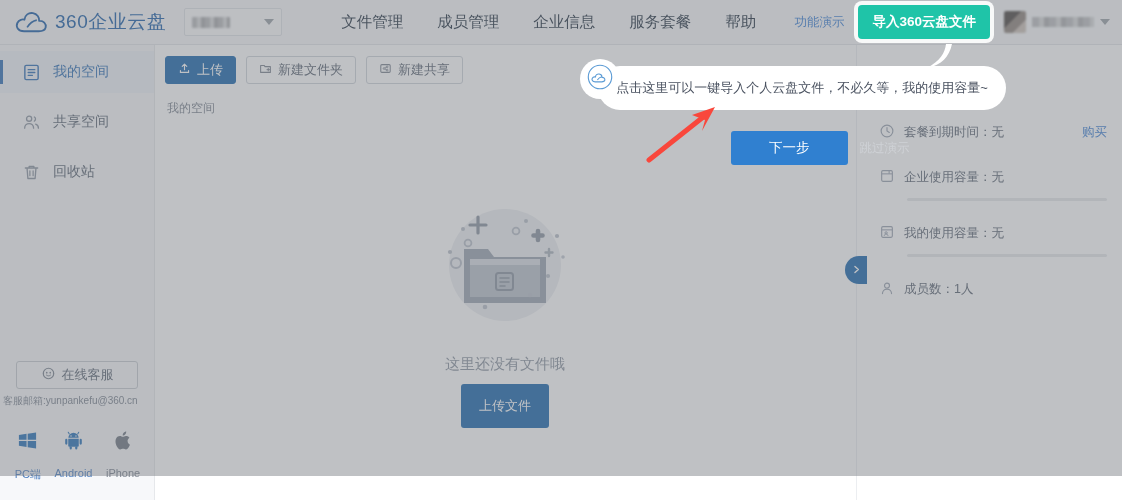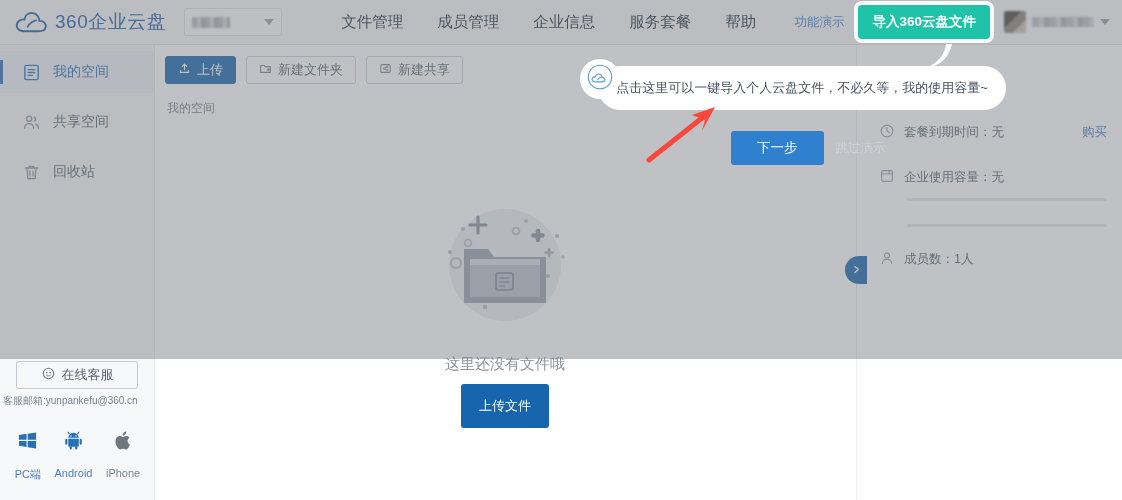--- a/index.html
+++ b/index.html
@@ -2,21 +2,21 @@
 <html><head>
 <meta charset="utf-8">
 <style>
   * { box-sizing: border-box; margin: 0; padding: 0; }
   html, body {
     width: 1122px; height: 500px;
     font-family: "Liberation Sans", "DejaVu Sans", sans-serif;
     overflow: hidden;
     background: #fff;
   }
-  #root { position: relative; width: 1122px; height: 359px; }
+  #root { position: relative; width: 1122px; height: 476px; }
 
   
   .app { position: absolute; inset: 0; background: #fff; }
 
   
   .header {
     position: absolute; top: 0; left: 0; width: 1122px; height: 45px;
     background: #f7f8fa; border-bottom: 1px solid #e3e5e9;
     display: flex; align-items: center;
   }
@@ -113,21 +113,21 @@
   .tip { position: absolute; top: 66px; left: 598px; width: 408px; height: 44px;
     background: #fff; border-radius: 22px; z-index: 62;
     display: flex; align-items: center; justify-content: center; }
   .tip-text { font-size: 13px; color: #4a5260; white-space: nowrap; }
   .tip-avatar { position: absolute; top: 59px; left: 580px; width: 40px; height: 40px;
     border-radius: 50%; background: #fff; z-index: 63;
     display: flex; align-items: center; justify-content: center; }
   .tour-actions { position: absolute; top: 131px; left: 731px; display: flex;
     align-items: center; gap: 12px; z-index: 62; }
   .next-btn { background: #3080d0; color: #fff; border: none; border-radius: 3px;
-    font-size: 13.5px; padding: 8px 26px; cursor: pointer; }
+    font-size: 13.5px; padding: 8px 38px; cursor: pointer; }
   .skip-btn { font-size: 12.5px; color: #cfd2d6; cursor: pointer; }
   .red-arrow { position: absolute; top: 105px; left: 645px; width: 80px; height: 58px; z-index: 62; }
 </style>
 </head>
 <body>
 
 <div id="root">
 
   <div class="app">
 
@@ -345,20 +345,31 @@
               <path d="M3 6.6h12" stroke="#9aa3b0" stroke-width="1.2"></path>
               <path d="M11.4 3v3.6" stroke="#9aa3b0" stroke-width="1.2"></path>
             </svg>
           </span>
           <span>企业使用容量：无</span>
         </div>
         <div class="rbar"></div>
       </div>
 
       <div class="rgroup">
+        <div class="rrow">
+          <span>
+            <svg viewBox="0 0 18 18" width="16" height="16">
+              <rect x="3" y="3" width="12" height="12" rx="1.4" fill="none" stroke="#9aa3b0" stroke-width="1.3"></rect>
+              <path d="M3 6.6h12" stroke="#9aa3b0" stroke-width="1.2"></path>
+              <circle cx="8" cy="10" r="1.3" fill="none" stroke="#9aa3b0" stroke-width="1.1"></circle>
+              <path d="M5.9 13.4c0-1.3.95-2.1 2.1-2.1s2.1.8 2.1 2.1" fill="none" stroke="#9aa3b0" stroke-width="1.1"></path>
+            </svg>
+          </span>
+          <span>我的使用容量：无</span>
+        </div>
         <div class="rbar"></div>
       </div>
 
       <div class="rgroup">
         <div class="rrow">
           <span>
             <svg viewBox="0 0 18 18" width="16" height="16">
               <circle cx="9" cy="6.3" r="2.8" fill="none" stroke="#9aa3b0" stroke-width="1.3"></circle>
               <path d="M3.9 15.3c0-3 2.3-5 5.1-5s5.1 2 5.1 5" fill="none" stroke="#9aa3b0" stroke-width="1.3" stroke-linecap="round"></path>
             </svg>

